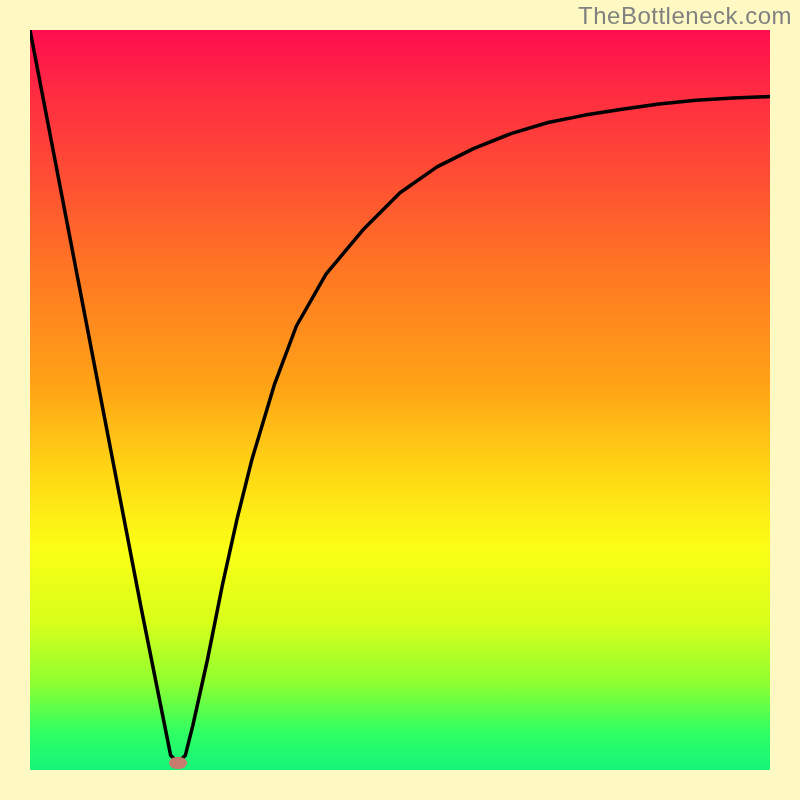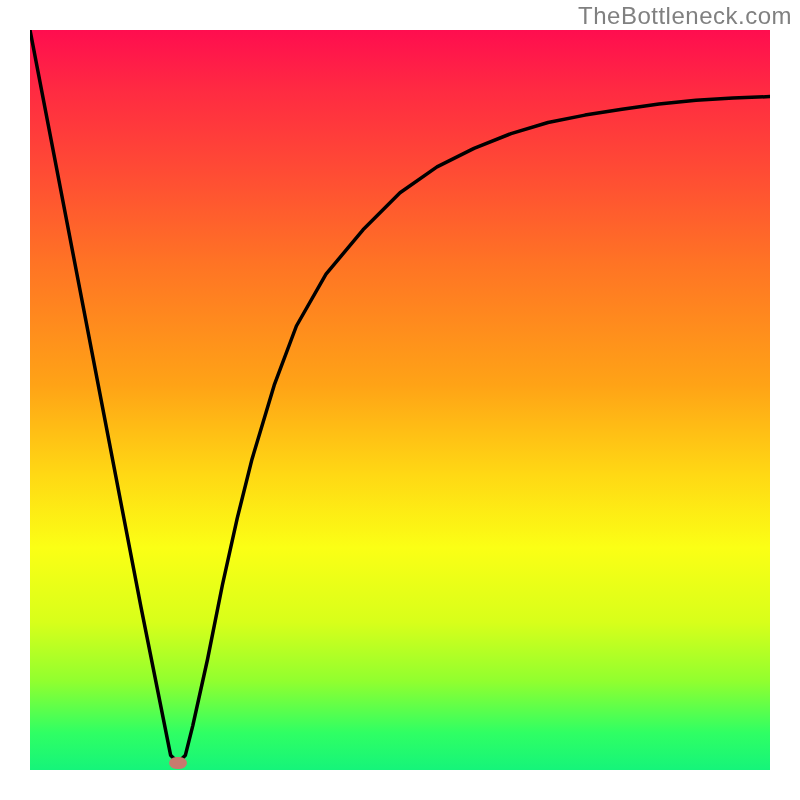--- a/index.html
+++ b/index.html
@@ -8,21 +8,21 @@
     width: 800px;
     height: 800px;
     background: #000;
     font-family: Arial, Helvetica, sans-serif;
     overflow: hidden;
   }
   .frame {
     position: relative;
     width: 800px;
     height: 800px;
-    background: #ffffff;
+    background: #fef9c3;
   }
   .watermark {
     position: absolute;
     top: 2px;
     right: 8px;
     color: #808080;
     font-size: 24px;
     font-weight: 500;
     letter-spacing: 0.5px;
     z-index: 10;

